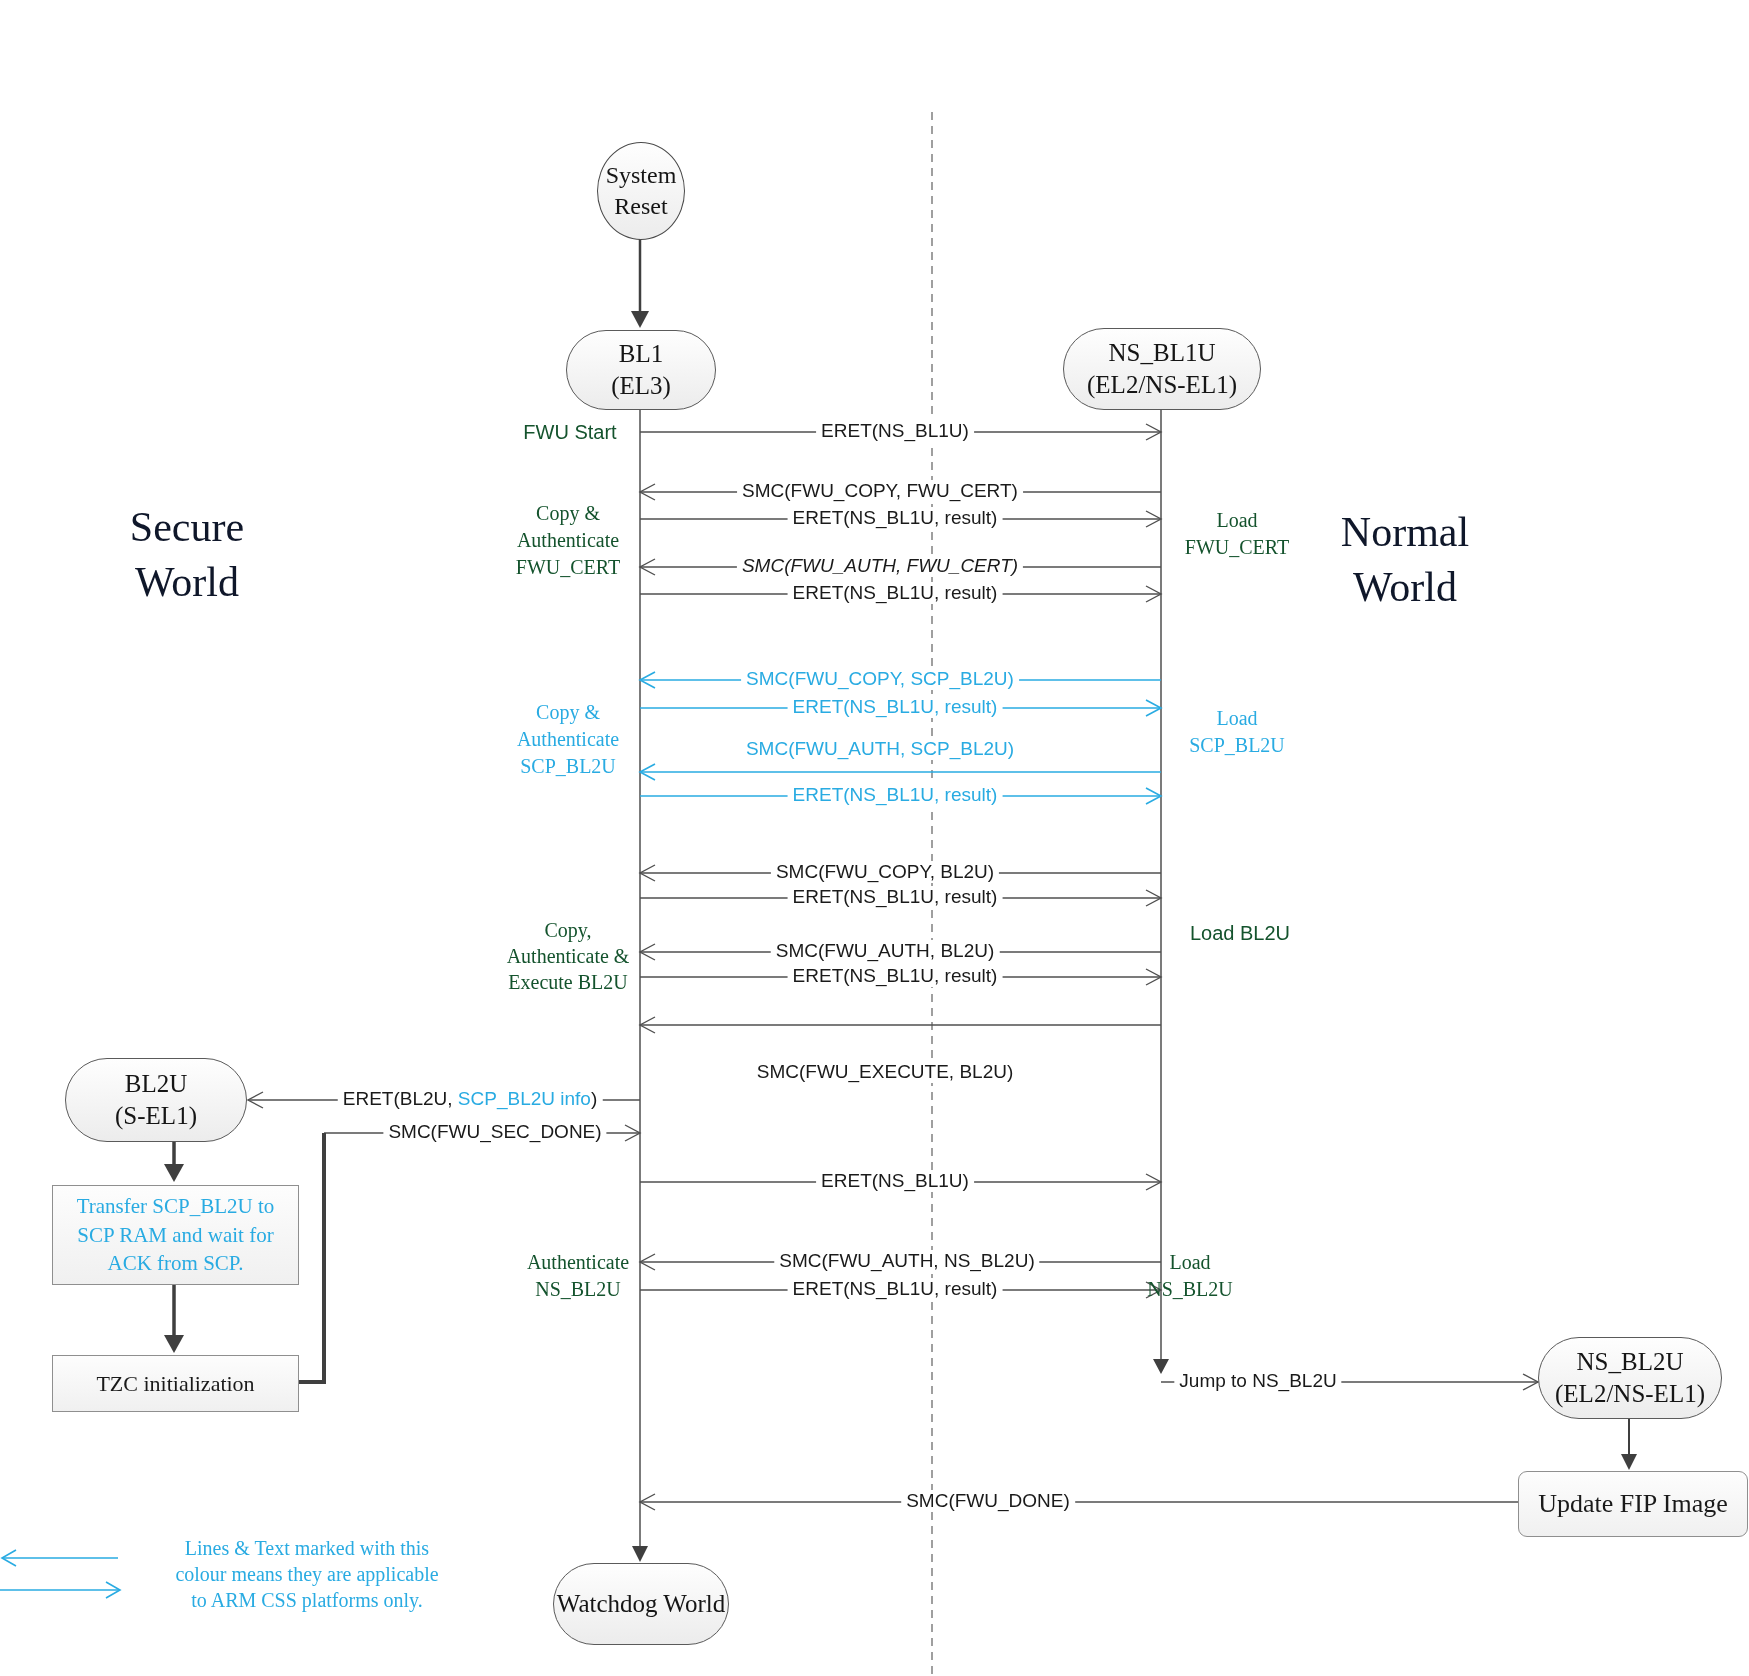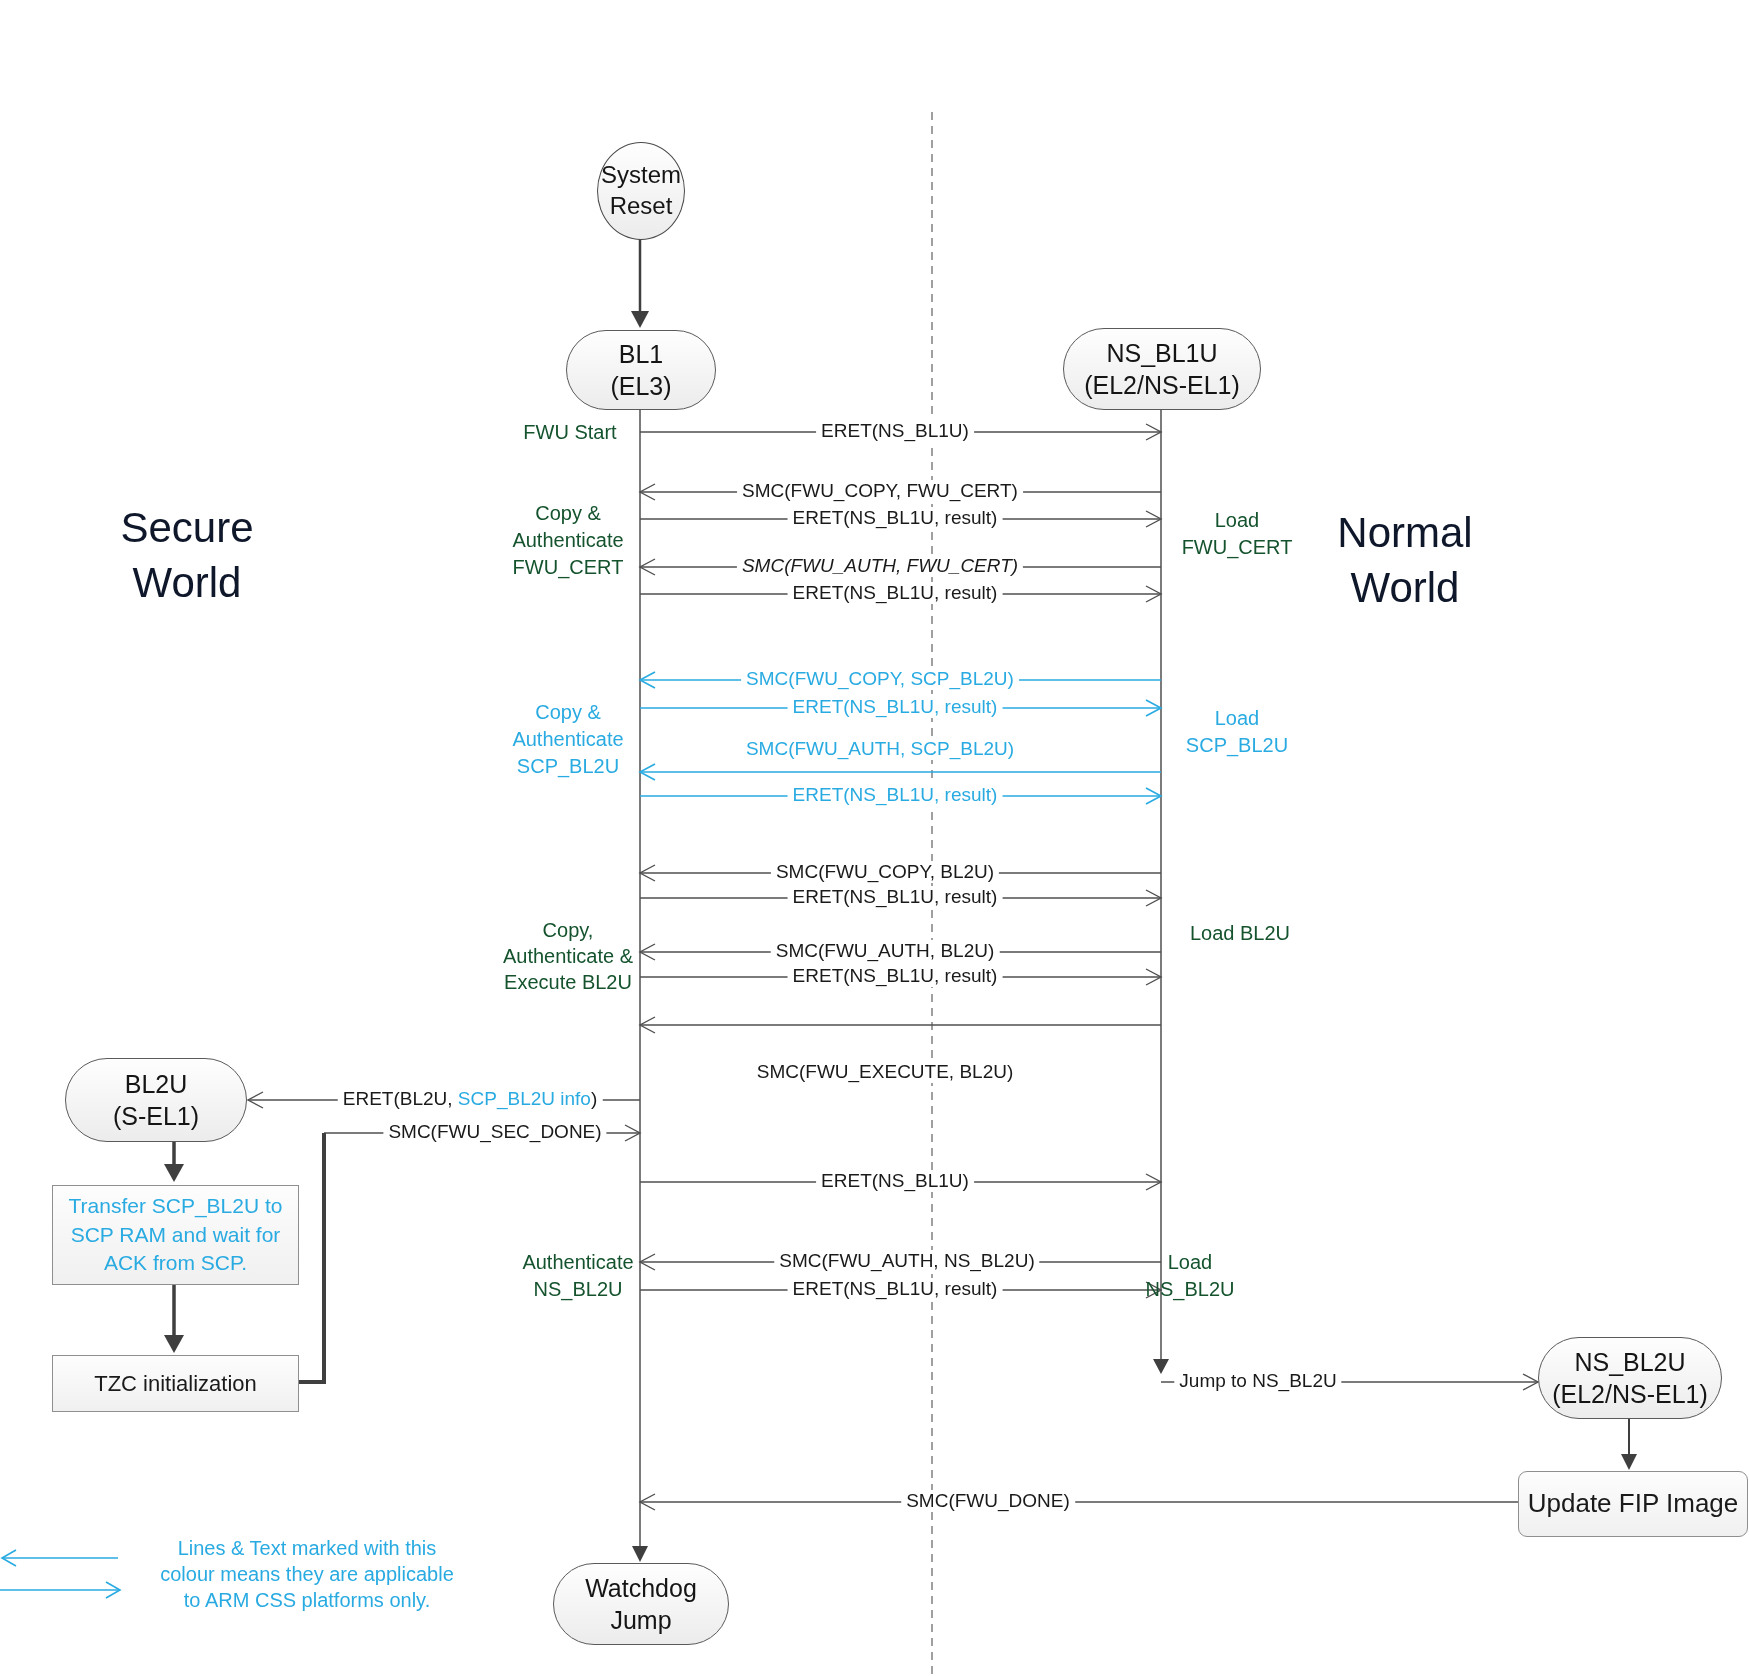--- a/index.html
+++ b/index.html
@@ -18,21 +18,21 @@
   .box{position:absolute;display:flex;flex-direction:column;align-items:center;justify-content:center;
     background:linear-gradient(180deg,#fdfdfd 0%,#f0f0f0 100%);
     border:1px solid #8f8f8f;text-align:center;font-size:22px;line-height:1.35;z-index:3;}
   .msg{position:absolute;transform:translate(-50%,-50%);background:#ffffff;
     padding:0 5px;font-size:19px;white-space:pre;z-index:2;color:#1a1a1a;}
   .side{position:absolute;transform:translateX(-50%);text-align:center;
     font-size:20px;line-height:27px;white-space:nowrap;z-index:2;color:#14532d;}
   .blue{color:#29ABE2;}
   .legend-text{position:absolute;transform:translateX(-50%);text-align:center;
     font-size:20px;line-height:26px;z-index:2;}
-  .l{display:block;}
+  .l{display:block;font-family:Liberation Serif, serif;}
 </style>
 </head>
 <body>
 
 <div class="diagram">
 
   <svg class="layer" width="1749" height="1676" viewBox="0 0 1749 1676">
 
     <line x1="932" y1="112" x2="932" y2="1676" stroke="#888" stroke-width="1.6" stroke-dasharray="8 6"></line>
 
@@ -144,21 +144,21 @@
   </div>
   <div class="node" style="left:65px;top:1058px;width:180px;height:82px;">
     <span class="l">BL2U</span>
     <span class="l">(S-EL1)</span>
   </div>
   <div class="node" style="left:1538px;top:1337px;width:182px;height:80px;">
     <span class="l">NS_BL2U</span>
     <span class="l">(EL2/NS-EL1)</span>
   </div>
   <div class="node" style="left:553px;top:1563px;width:174px;height:80px;">
-    <span class="l">Watchdog Jump</span>
+    <span class="l">Watchdog World</span>
   </div>
 
   <div class="box blue" style="left:52px;top:1185px;width:245px;height:98px;font-size:21px;">
     <span class="l">Transfer SCP_BL2U to</span>
     <span class="l">SCP RAM and wait for</span>
     <span class="l">ACK from SCP.</span>
   </div>
   <div class="box" style="left:52px;top:1355px;width:245px;height:55px;">
     <span class="l">TZC initialization</span>
   </div>

